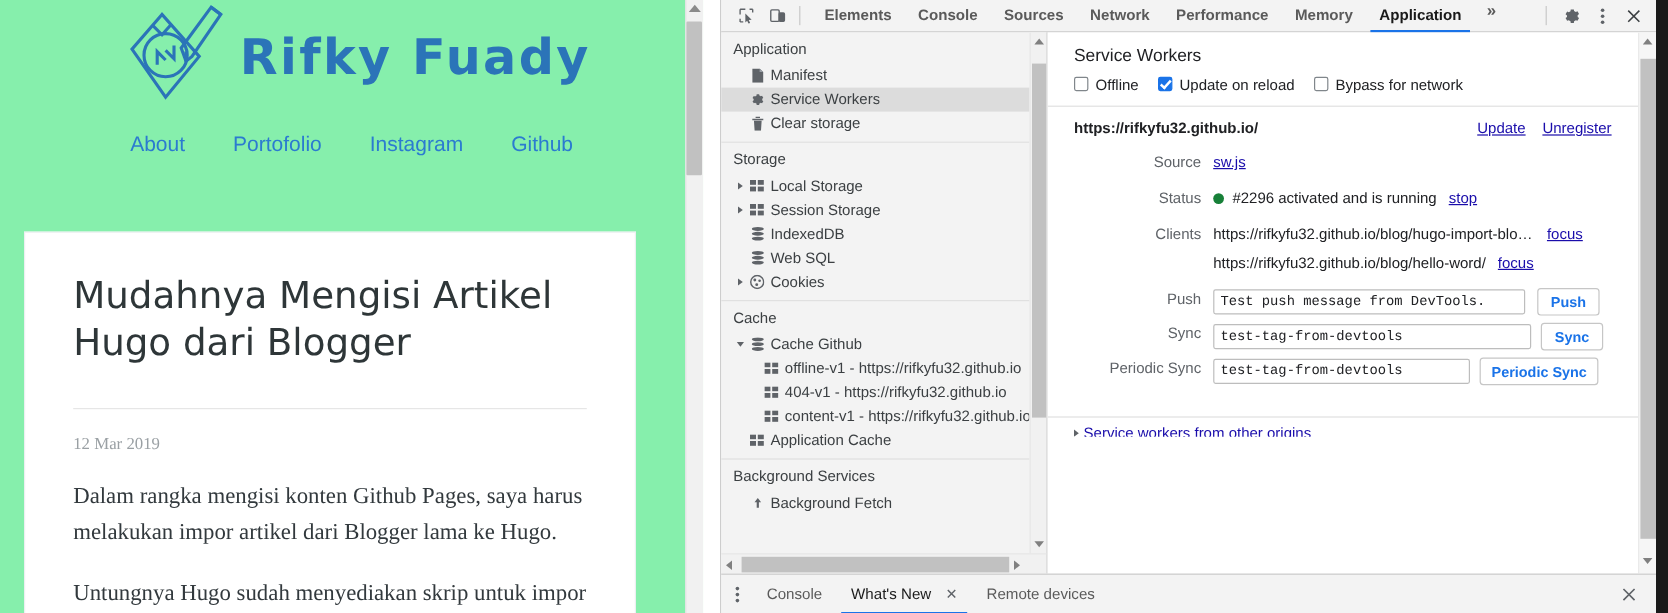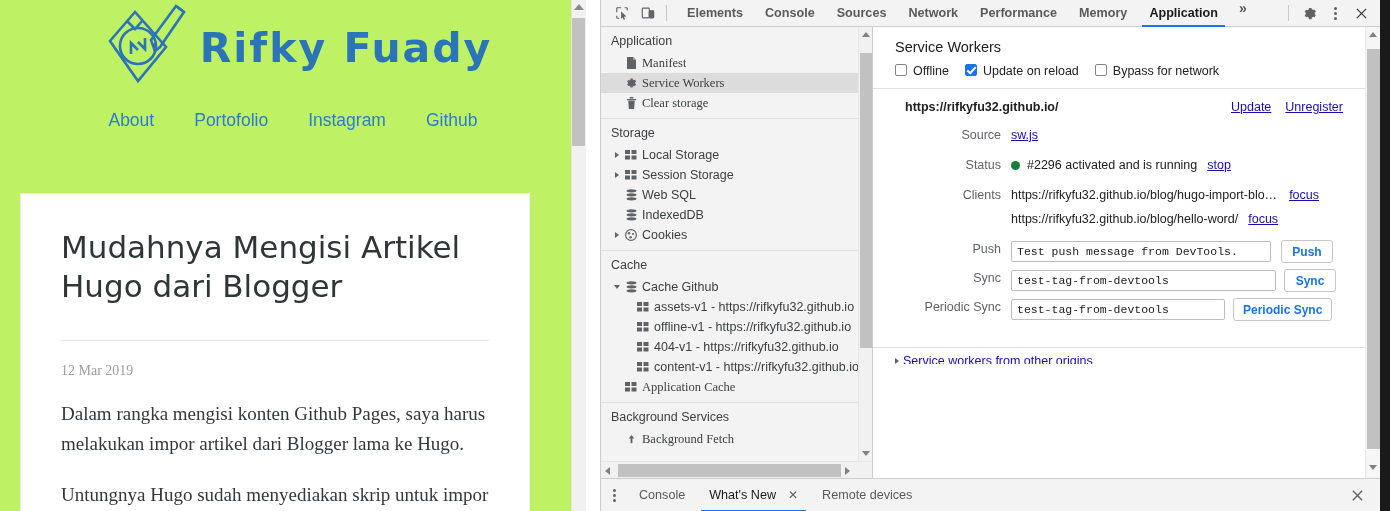--- a/index.html
+++ b/index.html
@@ -8,21 +8,21 @@
     width: 1390px; height: 511px;
     overflow: hidden;
     font-family: "Liberation Sans", sans-serif;
     background: #fff;
   }
   #root { position: relative; width: 1390px; height: 511px; }
 
   
   #webpage {
     position: absolute; left: 0; top: 0; width: 586px; height: 511px;
-    background: #bef264; overflow: hidden;
+    background: #86efac; overflow: hidden;
   }
   #page-scroll-track {
     position: absolute; right: 0; top: 0; width: 15px; height: 511px;
     background: #f1f1f1; border-left: 1px solid #e3e3e3;
   }
   #page-scroll-thumb {
     position: absolute; right: 1px; top: 18px; width: 13px; height: 128px;
     background: #c1c1c1; border-radius: 1px;
   }
   #page-scroll-up {
@@ -124,21 +124,21 @@
   .dt-sidebar-inner { position: absolute; top: 0; left: 0; right: 14px; bottom: 17px; overflow: hidden; }
   .tree-section { padding: 4px 0 5px 0; border-bottom: 1px solid #e0e0e0; }
   .tree-section:last-child { border-bottom: none; }
   .tree-head { padding: 3px 0 5px 10px; font-size: 12.5px; color: #3c4043; }
   .tree-item {
     display: flex; align-items: center; height: 20px;
     padding-left: 10px; font-size: 12.5px; color: #3c4043;
     white-space: nowrap;
   }
   .tree-item.selected { background: #dcdcdc; }
-  .tree-item.indent1 { padding-left: 22px; font-family: Liberation Serif, serif; }
+  .tree-item.indent1 { padding-left: 22px; }
   .tree-item.indent2 { padding-left: 34px; }
   .tw { width: 12px; flex: none; display: flex; align-items: center; justify-content: center; }
   .tri-r { width: 0; height: 0; border-left: 4px solid #5f6368; border-top: 3.5px solid transparent; border-bottom: 3.5px solid transparent; }
   .tri-d { width: 0; height: 0; border-top: 4px solid #5f6368; border-left: 3.5px solid transparent; border-right: 3.5px solid transparent; }
   .ticon { width: 16px; flex: none; display: flex; align-items: center; justify-content: center; margin-right: 3px; }
   .tlabel { overflow: hidden; }
 
   .sb-v-track {
     position: absolute; right: 0; top: 0; width: 14px; bottom: 17px;
     background: #f1f1f1; border-left: 1px solid #e6e6e6;
@@ -165,21 +165,21 @@
   .sw-checks { display: flex; align-items: center; padding: 9px 0 10px 22px; gap: 16px; font-size: 12.5px; color: #202124; }
   .sw-check { display: flex; gap: 6px; }
   .cbox { width: 12px; height: 12px; border: 1px solid #80868b; border-radius: 2px; background: #fff; flex: none; }
   .cbox.checked { background: #1a73e8; border-color: #1a73e8; position: relative; }
   .cbox.checked::after {
     content: ""; position: absolute; left: 3px; top: 0px; width: 3px; height: 7px;
     border: solid #fff; border-width: 0 2px 2px 0; transform: rotate(42deg);
   }
   .sw-reg { border-top: 1px solid #e0e0e0; padding: 11px 0 12px 0; }
   .sw-origin-row { display: flex; align-items: center; padding: 0 22px 0 22px; }
-  .sw-origin { font-size: 12.5px; font-weight: bold; color: #202124; margin-left: 10px; }
+  .sw-origin { font-size: 12.5px; font-weight: bold; color: #202124; }
   .sw-origin-actions { margin-left: auto; display: flex; gap: 14px; }
   .lnk { color: #1a0dab; text-decoration: underline; font-size: 12.5px; cursor: pointer; }
 
   .sw-row { display: flex; align-items: flex-start; margin-top: 12px; }
   .sw-row.tight { margin-top: 6px; }
   .sw-label {
     width: 138px; flex: none; text-align: right; padding-right: 10px;
     font-size: 12.5px; color: #5f6368; line-height: 18px;
   }
   .sw-val { font-size: 12.5px; color: #202124; line-height: 18px; display: flex; align-items: center; flex-wrap: nowrap; }
@@ -389,31 +389,31 @@
               <span class="tlabel">Session Storage</span>
             </div>
             <div class="tree-item" style="padding-left:22px">
               <span class="ticon">
                 <svg width="11" height="12" viewBox="0 0 11 12">
                     <ellipse cx="5.5" cy="1.8" rx="5" ry="1.6" fill="#5f6368"></ellipse>
                     <ellipse cx="5.5" cy="5.8" rx="5" ry="1.6" fill="#5f6368"></ellipse>
                     <ellipse cx="5.5" cy="9.8" rx="5" ry="1.6" fill="#5f6368"></ellipse>
                   </svg>
               </span>
-              <span class="tlabel">Web SQL</span>
+              <span class="tlabel">IndexedDB</span>
             </div>
             <div class="tree-item" style="padding-left:22px">
               <span class="ticon">
                 <svg width="11" height="12" viewBox="0 0 11 12">
                     <ellipse cx="5.5" cy="1.8" rx="5" ry="1.6" fill="#5f6368"></ellipse>
                     <ellipse cx="5.5" cy="5.8" rx="5" ry="1.6" fill="#5f6368"></ellipse>
                     <ellipse cx="5.5" cy="9.8" rx="5" ry="1.6" fill="#5f6368"></ellipse>
                   </svg>
               </span>
-              <span class="tlabel">IndexedDB</span>
+              <span class="tlabel">Web SQL</span>
             </div>
             <div class="tree-item" style="padding-left:10px">
               <span class="tw">
                   <span class="tri-r"></span>
                 </span>
               <span class="ticon">
                 <svg width="12" height="12" viewBox="0 0 12 12">
                     <circle cx="6" cy="6" r="5.4" fill="none" stroke="#5f6368" stroke-width="1.2"></circle>
                     <circle cx="4" cy="4.3" r="1.2" fill="#5f6368"></circle>
                     <circle cx="8" cy="5" r="1.1" fill="#5f6368"></circle>
@@ -431,31 +431,20 @@
                   <span class="tri-d"></span>
                 </span>
               <span class="ticon">
                 <svg width="11" height="12" viewBox="0 0 11 12">
                     <ellipse cx="5.5" cy="1.8" rx="5" ry="1.6" fill="#5f6368"></ellipse>
                     <ellipse cx="5.5" cy="5.8" rx="5" ry="1.6" fill="#5f6368"></ellipse>
                     <ellipse cx="5.5" cy="9.8" rx="5" ry="1.6" fill="#5f6368"></ellipse>
                   </svg>
               </span>
               <span class="tlabel">Cache Github</span>
-            </div>
-            <div class="tree-item indent2">
-              <span class="ticon">
-                <svg width="12" height="10" viewBox="0 0 12 10">
-                    <rect x="0" y="0" width="5" height="4" fill="#5f6368"></rect>
-                    <rect x="6.5" y="0" width="5" height="4" fill="#5f6368"></rect>
-                    <rect x="0" y="5.5" width="5" height="4" fill="#5f6368"></rect>
-                    <rect x="6.5" y="5.5" width="5" height="4" fill="#5f6368"></rect>
-                  </svg>
-              </span>
-              <span class="tlabel">assets-v1 - https://rifkyfu32.github.io</span>
             </div>
             <div class="tree-item indent2">
               <span class="ticon">
                 <svg width="12" height="10" viewBox="0 0 12 10">
                     <rect x="0" y="0" width="5" height="4" fill="#5f6368"></rect>
                     <rect x="6.5" y="0" width="5" height="4" fill="#5f6368"></rect>
                     <rect x="0" y="5.5" width="5" height="4" fill="#5f6368"></rect>
                     <rect x="6.5" y="5.5" width="5" height="4" fill="#5f6368"></rect>
                   </svg>
               </span>

